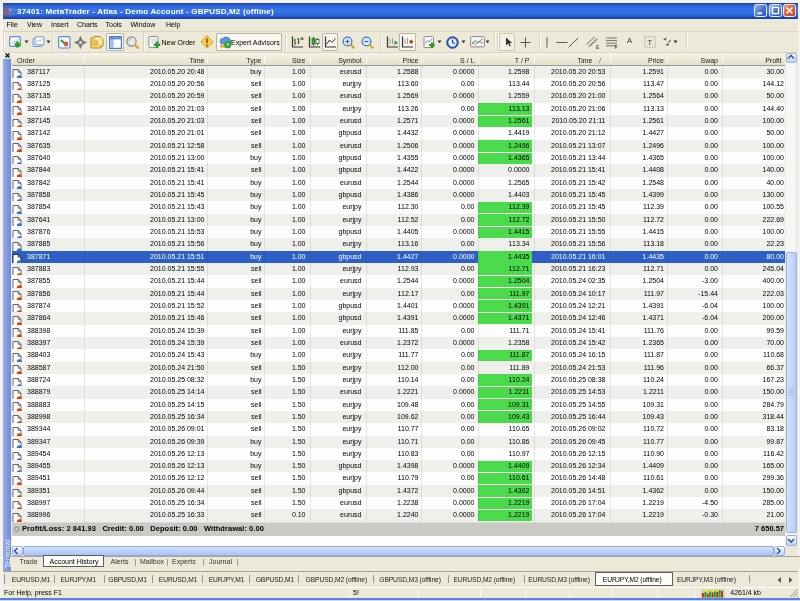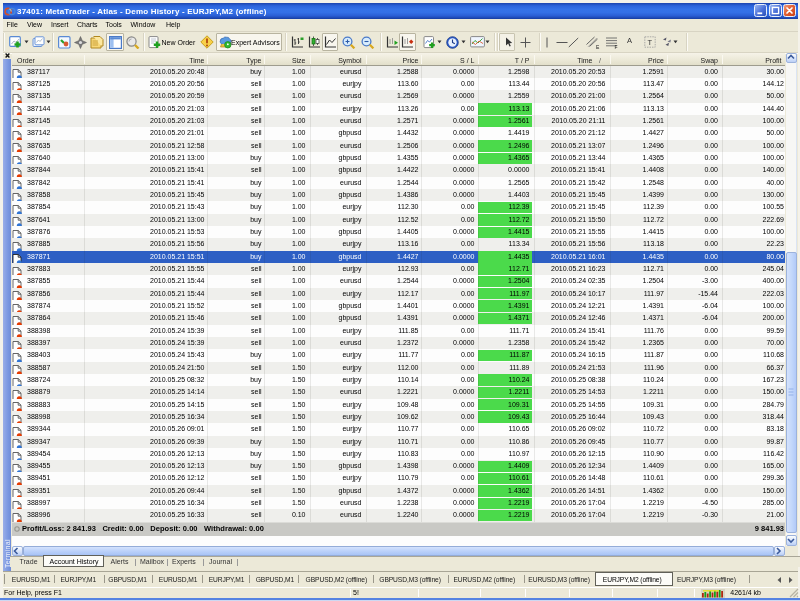--- a/index.html
+++ b/index.html
@@ -20,21 +20,21 @@
 </style></head><body>
 <div class="ab" style="left:0;top:0;width:800px;height:3px;background:#f4f2ea"></div>
 <div class="ab" style="left:0;top:0;width:2.5px;height:601px;background:#f4f2ea"></div>
 <div class="ab" style="left:797.5px;top:0;width:2.5px;height:601px;background:#f4f2ea"></div>
 <div class="ab" style="left:2.5px;top:3px;width:795px;height:15.5px;background:linear-gradient(180deg,#1c44ae 0%,#2c64dc 18%,#3572e8 40%,#3470e6 60%,#2a5ed4 80%,#1c46b0 95%,#143a9c 100%)"></div>
 <svg class="ab" style="left:4px;top:6px" width="12" height="11" viewBox="0 0 12 11">
     <circle cx="4.2" cy="5.5" r="3.1" fill="none" stroke="#d4502a" stroke-width="1.6"></circle>
     <circle cx="7.8" cy="5.5" r="3.1" fill="none" stroke="#4a86d8" stroke-width="1.4"></circle>
     <path d="M5.5 3 A3.1 3.1 0 0 1 7.3 5.5" fill="none" stroke="#8fd0e8" stroke-width="1.2"></path>
   </svg>
-<div class="ab" style="left:17px;top:4.5px;height:13px;line-height:13.5px;font-size:8px;font-weight:bold;color:#fff;letter-spacing:0.18px">37401: MetaTrader - Atlas - Demo History - EURJPY,M2 (offline)</div>
+<div class="ab" style="left:17px;top:4.5px;height:13px;line-height:13.5px;font-size:8px;font-weight:bold;color:#fff;letter-spacing:0.18px">37401: MetaTrader - Atlas - Demo Account - GBPUSD,M2 (offline)</div>
 <div class="ab" style="left:753.5px;top:4.2px;width:13px;height:12.8px;border-radius:2.5px;border:1px solid #e8f0fc;background:linear-gradient(135deg,#9ab6f2 0%,#4a70d8 55%,#2a50b8 100%)"></div>
 <svg class="ab" style="left:753.5px;top:4.2px" width="13" height="13" viewBox="0 0 13 13">
     <path d="M3.4 9.3 H8.2" stroke="#fff" stroke-width="1.8"></path>
   </svg>
 <div class="ab" style="left:768.5px;top:4.2px;width:13px;height:12.8px;border-radius:2.5px;border:1px solid #e8f0fc;background:linear-gradient(135deg,#9ab6f2 0%,#4a70d8 55%,#2a50b8 100%)"></div>
 <svg class="ab" style="left:768.5px;top:4.2px" width="13" height="13" viewBox="0 0 13 13">
     <rect x="3.4" y="3.4" width="6.2" height="6.2" fill="none" stroke="#fff" stroke-width="1.4"></rect>
   </svg>
 <div class="ab" style="left:782.5px;top:4.2px;width:13px;height:12.8px;border-radius:2.5px;border:1px solid #e8f0fc;background:linear-gradient(135deg,#f0a080 0%,#e4663a 40%,#cc4012 100%)"></div>
 <svg class="ab" style="left:782.5px;top:4.2px" width="13" height="13" viewBox="0 0 13 13">
@@ -987,21 +987,21 @@
       <div class="cell r" style="right:121.0px;color:#000">1.2219</div>
       <div class="cell r" style="right:67.0px;color:#000">-0.30</div>
       <div class="cell r" style="right:1.0px;color:#000">21.00</div>
     </div>
   </div>
 <div class="ab" style="left:11.5px;top:521.80px;width:773.5px;height:13.8px;background:#c9c9c5;border-top:1px solid #dcdcd8"></div>
 <svg class="ab" style="left:13.5px;top:525.80px" width="6" height="6" viewBox="0 0 6 6">
     <circle cx="3" cy="3" r="2.2" fill="none" stroke="#97978f" stroke-width="1.1"></circle>
   </svg>
 <div class="ab" style="left:22px;top:522.30px;height:13px;line-height:13.5px;font-size:7.5px;font-weight:bold;color:#000;white-space:pre;letter-spacing:0.05px">Profit/Loss: 2 841.93   Credit: 0.00   Deposit: 0.00   Withdrawal: 0.00</div>
-<div class="ab r" style="right:16.0px;top:522.30px;height:13px;line-height:13.5px;font-size:7.5px;font-weight:bold;color:#000">9 841.93</div>
+<div class="ab r" style="right:16.0px;top:522.30px;height:13px;line-height:13.5px;font-size:7.5px;font-weight:bold;color:#000">7 650.57</div>
 <div class="ab" style="left:11.5px;top:535.60px;width:773.5px;height:10.40px;background:#fdfdfd"></div>
 <div class="ab" style="left:786.0px;top:52.5px;width:11px;height:493.5px;background:#f7f7f5"></div>
 <div class="ab" style="left:796.2px;top:52.5px;width:1px;height:493.5px;background:#dbe4f4"></div>
 <div class="ab" style="left:786.0px;top:52.5px;width:10.5px;height:10.5px;border-radius:2px;background:linear-gradient(180deg,#fdfefe 0%,#e6eefb 30%,#cfdefa 70%,#bcd0f6 100%);border:1px solid #9cb2dc"></div>
 <svg class="ab" style="left:786.4px;top:52.8px" width="10" height="10" viewBox="0 0 10 10">
     <path d="M2 5.5 L5 2.5 L8 5.5" fill="none" stroke="#3a5a9c" stroke-width="1.6"></path>
   </svg>
 <div class="ab" style="left:786.0px;top:252px;width:10.5px;height:280.5px;border-radius:2px;background:linear-gradient(90deg,#d4e2fc 0%,#c4d8fb 50%,#b2caf8 100%);border:1px solid #9cb2dc"></div>
 <svg class="ab" style="left:788.4px;top:388px" width="6" height="9" viewBox="0 0 6 9">
     <path d="M0.5 1 H5.5 M0.5 4 H5.5 M0.5 7 H5.5" stroke="#92b0e8" stroke-width="1"></path>

